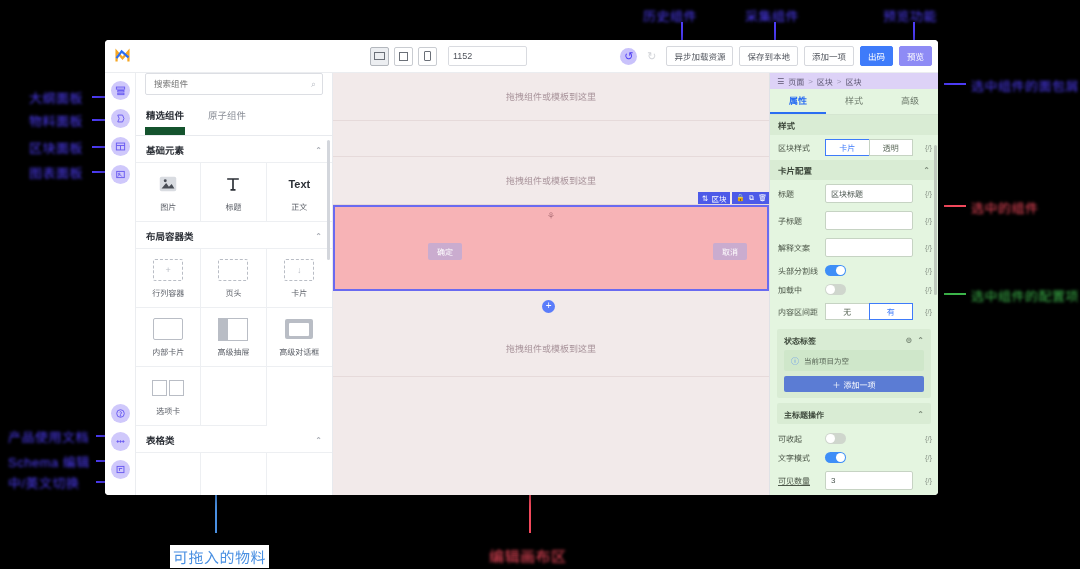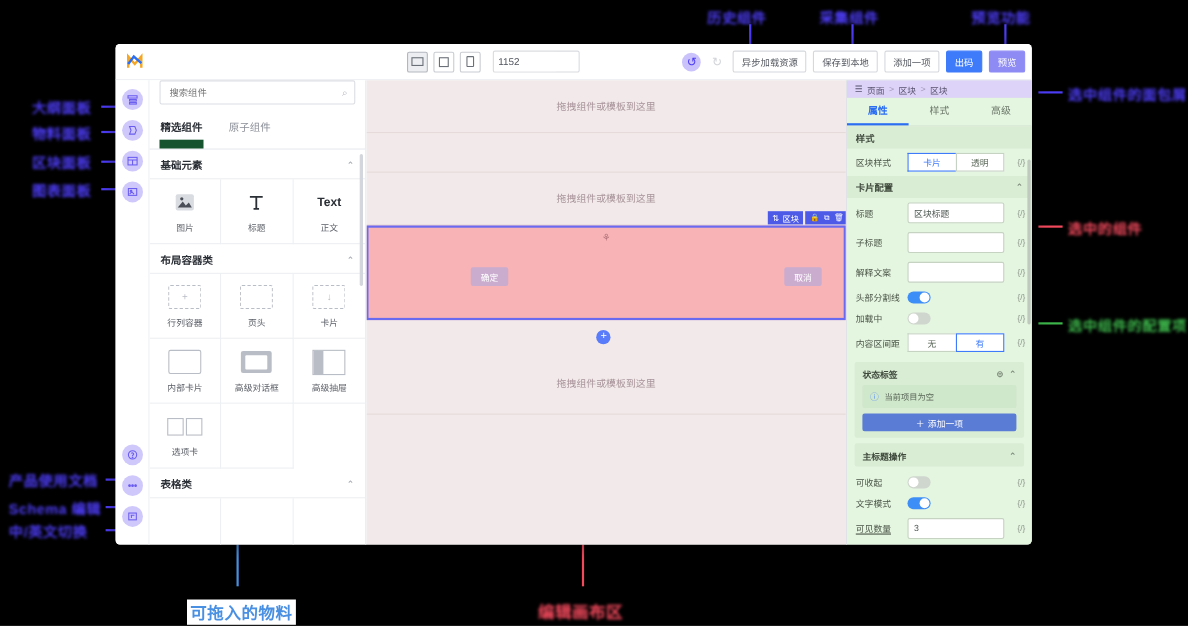--- a/index.html
+++ b/index.html
@@ -4,21 +4,21 @@
 <style>
   html,body{margin:0;padding:0;}
   body{
     width:1080px;height:569px;background:#000;overflow:hidden;
     font-family:"Liberation Sans","DejaVu Sans",sans-serif;
     position:relative;
   }
   .stage{position:absolute;inset:0;}
 
   
-  .anno{position:absolute;font-weight:bold;font-size:13px;letter-spacing:.5px;white-space:nowrap;}
+  .anno{position:absolute;font-weight:normal;font-size:13px;letter-spacing:.5px;white-space:nowrap;}
   .anno.blurred{filter:blur(1.6px);}
   .anno-blue{color:#4d3cf5;}
   .anno-red{color:#f2495c;}
   .anno-green{color:#3cb54a;}
   .anno-plainblue{color:#4a90e2;background:#fff;padding:1px 3px;}
   .lead{position:absolute;background:#4d3cf5;}
   .lead.red{background:#f2495c;}
   .lead.green{background:#3cb54a;}
   .lead.lblue{background:#4a90e2;}
 
@@ -335,34 +335,34 @@
               <div class="lbl">卡片</div>
             </div>
             <div class="cell">
               <div class="thumb">
                   <div class="mini-card"></div>
                 </div>
               <div class="lbl">内部卡片</div>
             </div>
             <div class="cell">
               <div class="thumb">
+                <div style="width:28px;height:21px;border:1px solid #b9bdc5;display:flex;">
+                    <div style="width:9px;background:#b9bdc5;"></div>
+                  </div>
+              </div>
+              <div class="lbl">高级抽屉</div>
+            </div>
+
+            <div class="cell">
+              <div class="thumb">
                   <div class="mini-solid">
                     <div class="inner"></div>
                   </div>
                 </div>
               <div class="lbl">高级对话框</div>
-            </div>
-
-            <div class="cell">
-              <div class="thumb">
-                <div style="width:28px;height:21px;border:1px solid #b9bdc5;display:flex;">
-                    <div style="width:9px;background:#b9bdc5;"></div>
-                  </div>
-              </div>
-              <div class="lbl">高级抽屉</div>
             </div>
             <div class="cell">
               <div class="thumb">
                 <div style="display:flex;gap:2px;">
                     <div style="width:13px;height:14px;border:1px solid #b9bdc5;"></div>
                     <div style="width:13px;height:14px;border:1px solid #b9bdc5;"></div>
                   </div>
               </div>
               <div class="lbl">选项卡</div>
             </div>

